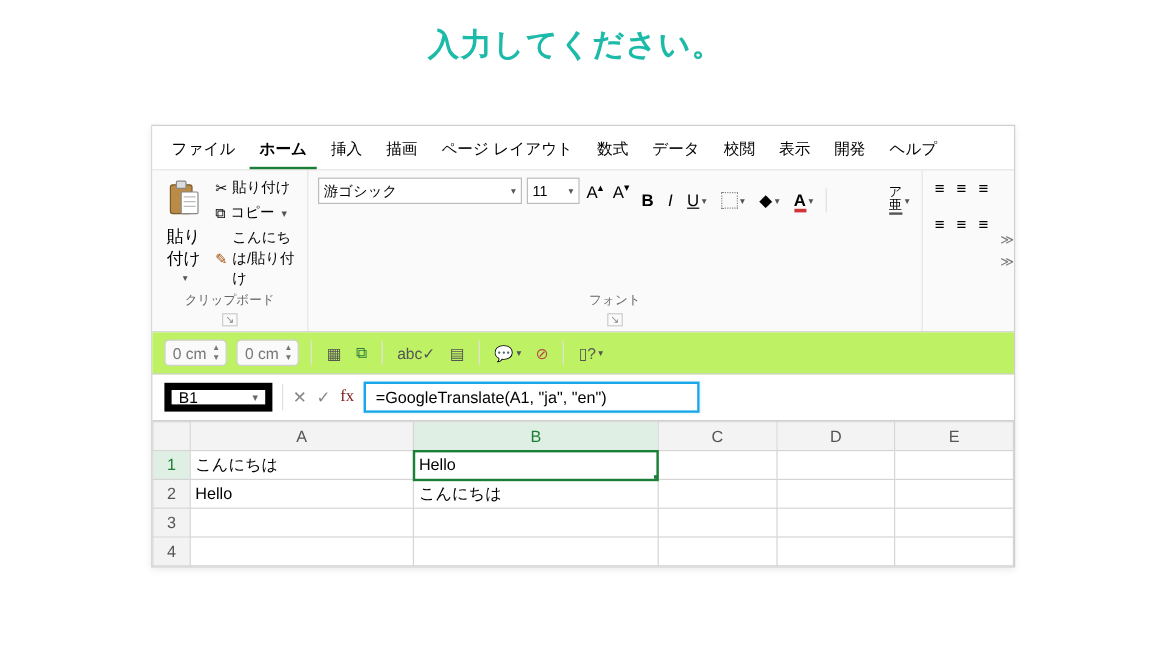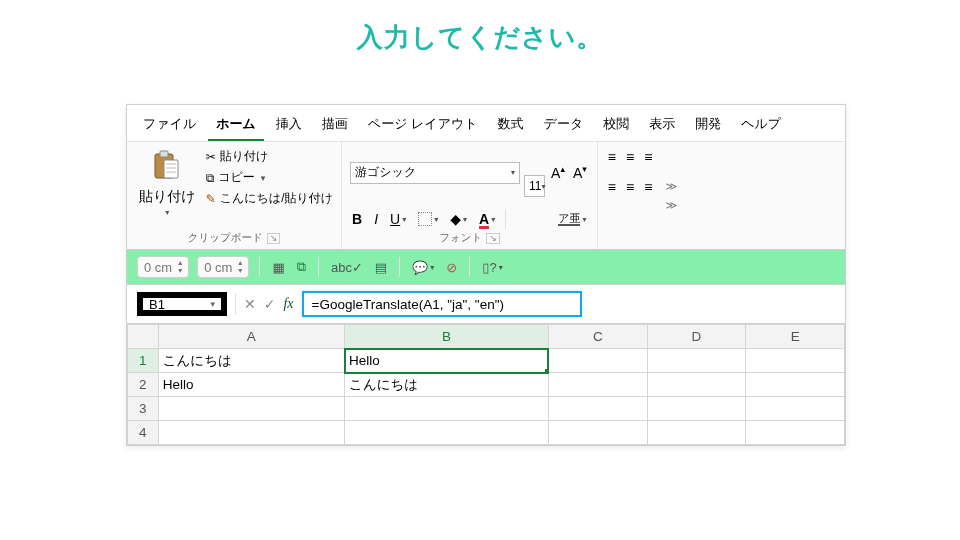--- a/index.html
+++ b/index.html
@@ -7,52 +7,52 @@
   .instruction { color: #1cbaa8; font-size: 26px; font-weight: bold; text-align: center; padding: 18px 40px 10px; line-height: 1.5; letter-spacing: 1px; }
   .excel-window { position: absolute; top: 104px; left: 126px; width: 720px; border: 1px solid #cfcfcf; background: #fff; box-shadow: 0 2px 6px rgba(0,0,0,0.08); }
   
   .menu-bar { display: flex; gap: 4px; padding: 4px 8px 0; background: #fff; font-size: 13px; }
   .menu-bar span { padding: 6px 8px; cursor: default; }
   .menu-bar .active { border-bottom: 2px solid #1a7f37; font-weight: bold; }
   
   .ribbon { display: flex; border-top: 1px solid #e5e5e5; border-bottom: 1px solid #cfcfcf; background: #fafafa; }
   .ribbon-group { padding: 6px 8px 2px; border-right: 1px solid #e5e5e5; display:flex; flex-direction:column; justify-content:space-between;}
   .group-body { display:flex; align-items:flex-start; gap:6px;}
-  .group-label { font-size: 10.5px; color: #666; text-align:center; padding: 2px 0 2px; display:flex; justify-content:center; align-items:center; gap:4px;}
+  .group-label { font-size: 10.5px; color: #666; text-align:center; padding: 2px 0 2px; display:flex; justify-content:center; align-items:center; gap:4px;flex-direction:column;}
   .group-label .launcher { font-size:9px; color:#888; border:1px solid #ccc; padding:0 2px; line-height:1;}
   .paste-btn { display:flex; flex-direction:column; align-items:center; gap:2px; padding:2px 4px;}
   .paste-icon svg{ width:28px; height:32px;}
   .paste-label{ font-size:14px;}
   .clip-actions{ display:flex; flex-direction:column; gap:4px; font-size:12px;}
   .clip-actions div{ display:flex; align-items:center; gap:4px;}
   .clip-actions .dd{ font-size:9px; color:#555; margin-left:2px;}
   .font-group .row1{ display:flex; align-items:center; gap:4px;}
   .font-group select,.font-group .sel{ border:1px solid #bcbcbc; background:#fff; font-size:12px; height:22px; padding:0 4px;}
   .fontname{ width:170px; display:flex; align-items:center; justify-content:space-between;}
-  .fontsize{ width:21px; display:flex; align-items:center; justify-content:space-between;margin-top:27px;}
+  .fontsize{ width:44px; display:flex; align-items:center; justify-content:space-between;}
   .aa{ font-size:14px; padding:0 2px;}
   .font-group .row2{ display:flex; align-items:center; gap:8px; margin-top:6px; font-size:14px;}
   .btnico{ display:inline-flex; align-items:center; gap:2px; padding:1px 2px; cursor:default;}
   .mini-dd{ font-size:8px; color:#555;}
   .align-group .row1,.align-group .row2{ display:flex; gap:6px; font-size:14px; align-items:center;}
   .align-group .row2{ margin-top:6px;}
   .overflow-chevrons{ width:18px; display:flex; flex-direction:column; align-items:center; justify-content:center; gap:6px; color:#777; font-size:11px;}
   
-  .quick-bar{ display:flex; align-items:center; gap:8px; padding:6px 10px; border-bottom:1px solid #cfcfcf; background:#86efac; font-size:13px;}
+  .quick-bar{ display:flex; align-items:center; gap:8px; padding:6px 10px; border-bottom:1px solid #cfcfcf; background:#bef264; font-size:13px;}
   .numbox{ border:1px solid #cfcfcf; border-radius:4px; padding:2px 6px; display:flex; align-items:center; gap:6px; color:#777; background:#fafafa;}
   .numbox .spin{ font-size:8px; line-height:1; display:flex; flex-direction:column;}
   .qbico{ display:inline-flex; align-items:center; gap:2px; padding:2px; color:#555;}
   .qsep{ width:1px; height:20px; background:#e0e0e0; margin:0 2px;}
   
   .formula-bar{ display:flex; align-items:center; gap:8px; padding:6px 10px; border-bottom:1px solid #cfcfcf;}
   .namebox{ border:6px solid #000000; width:90px; height:24px; display:flex; align-items:center; padding:0 6px; font-size:13px; justify-content:space-between;}
   .namebox .dd{ font-size:9px; color:#666;}
   .fbar-sep{ width:1px; height:22px; background:#e0e0e0;}
   .fbar-btns{ display:flex; gap:8px; color:#888; font-size:14px; align-items:center;}
-  .fx{ font-style:italic; font-family: "Times New Roman", serif; color:#14532d; font-size:14px;}
+  .fx{ font-family: "Times New Roman", serif; color:#7f1d1d; font-size:14px;}
   .formula-input{ flex:0 0 auto; border:2px solid #1aa7e8; height:26px; display:flex; align-items:center; padding:0 8px; font-size:13.5px; width:280px; box-shadow:0 0 3px rgba(26,167,232,.3);}
   
   .grid{ border-collapse:collapse; width:100%; table-layout:fixed; font-size:13.5px;}
   .grid th,.grid td{ border:1px solid #d5d5d5; height:24px; padding:1px 4px; text-align:left; overflow:hidden; white-space:nowrap;}
   .grid thead th{ background:#f3f3f3; font-weight:normal; text-align:center; color:#555;}
   .grid .rowhdr{ background:#f3f3f3; text-align:center; color:#555; width:28px;}
   .corner{ background:#f3f3f3; width:28px;}
   .colA{width:170px;} .colB{width:186px;} .colC{width:90px;} .colD{width:90px;} .colE{width:90px;}
   .grid thead th.hdr-active{ background:#e0efe4; color:#1a7f37;}
   .grid .rowhdr.hdr-active{ background:#e0efe4; color:#1a7f37;}
@@ -121,21 +121,21 @@
             </div>
         </div>
       </div>
       <div class="group-label">
           <span>クリップボード</span>
           <span class="launcher">↘</span>
         </div>
     </div>
 
     <div class="ribbon-group font-group">
-      <div class="group-body" style="flex-direction:column;">
+      <div class="group-body" style="flex-direction:row;">
         <div class="row1">
           <div class="sel fontname">
               <span>游ゴシック</span>
               <span class="mini-dd">▾</span>
             </div>
           <div class="sel fontsize">
               <span>11</span>
               <span class="mini-dd">▾</span>
             </div>
           <span class="aa">A<sup style="font-size:9px">▴</sup></span>

